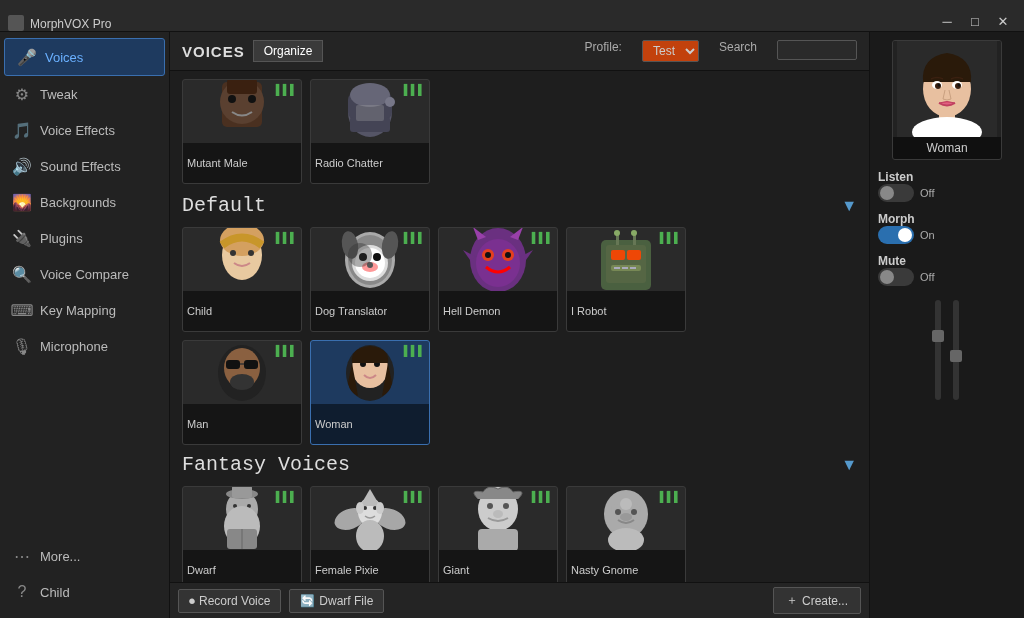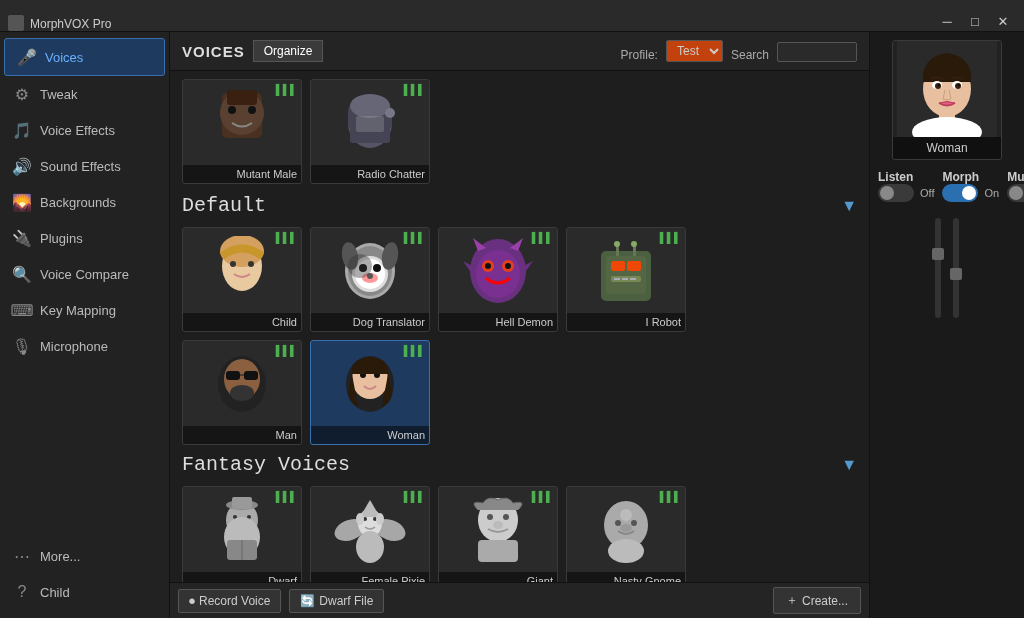--- a/index.html
+++ b/index.html
@@ -130,22 +130,22 @@
       border: 1px solid #555;
       color: #ffffff;
       padding: 3px 10px;
       font-size: 12px;
       cursor: pointer;
       border-radius: 0;
     }
     .header-right {
       margin-left: auto;
       display: flex;
-      align-items: flex-end;
-      gap: 8px;
+      align-items: flex-start;
+      gap: 20px;
     }
     .profile-label { font-size: 12px; color: #aaa; }
     .profile-select {
       background: #c2410c;
       border: 1px solid #555;
       color: #ccc;
       padding: 2px 6px;
       font-size: 12px;
       border-radius: 2px;
       cursor: pointer;
@@ -220,22 +220,22 @@
       width: 100%;
       flex: 1;
       display: flex;
       align-items: center;
       justify-content: center;
       overflow: hidden;
     }
     .voice-card-label {
       font-size: 11px;
       color: #ccc;
-      padding: 3px 4px;
-      text-align: right;
+      padding: 14px 4px;
+      text-align: left;
       background: rgba(0,0,0,0.5);
       width: 100%;
     }
     .signal-icon {
       position: absolute;
       top: 4px;
       right: 4px;
       color: #4caf50;
       font-size: 10px;
     }
@@ -285,21 +285,21 @@
       padding: 4px;
       text-align: center;
       width: 100%;
       background: rgba(0,0,0,0.6);
     }
 
     
     .controls-area {
       width: 100%;
       display: flex;
-      flex-direction: row;
+      flex-direction: column;
       gap: 8px;
     }
     .control-label {
       font-size: 12px;
       color: #ccc;
       font-weight: bold;
     }
     .toggle-group {
       display: flex;
       align-items: center;

